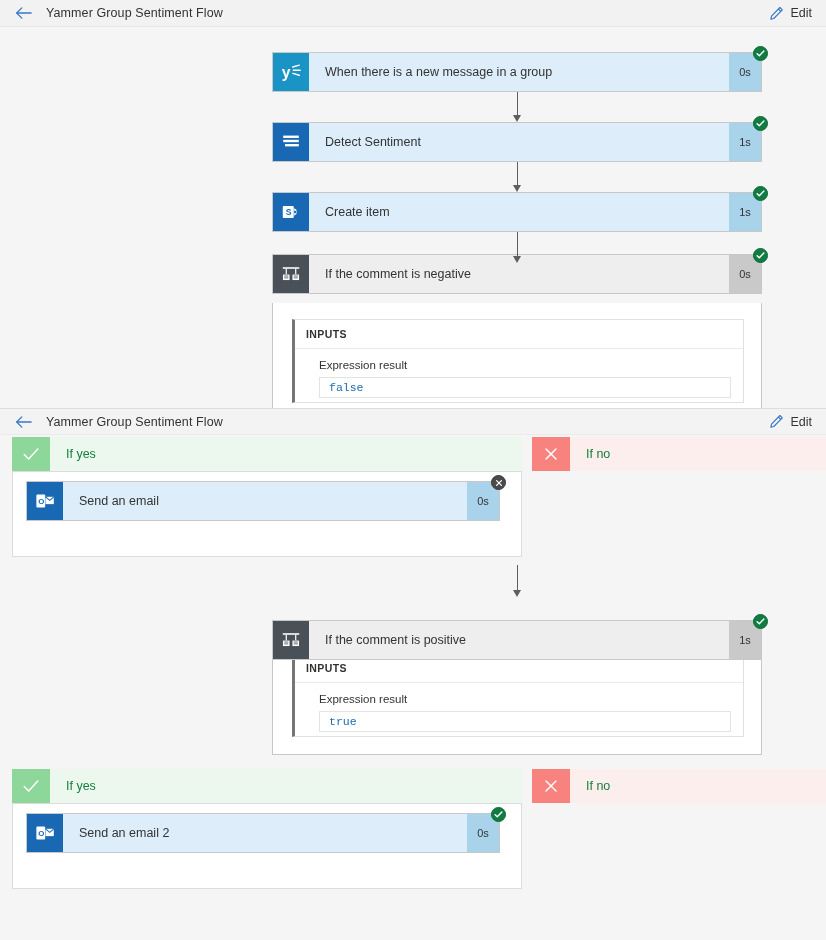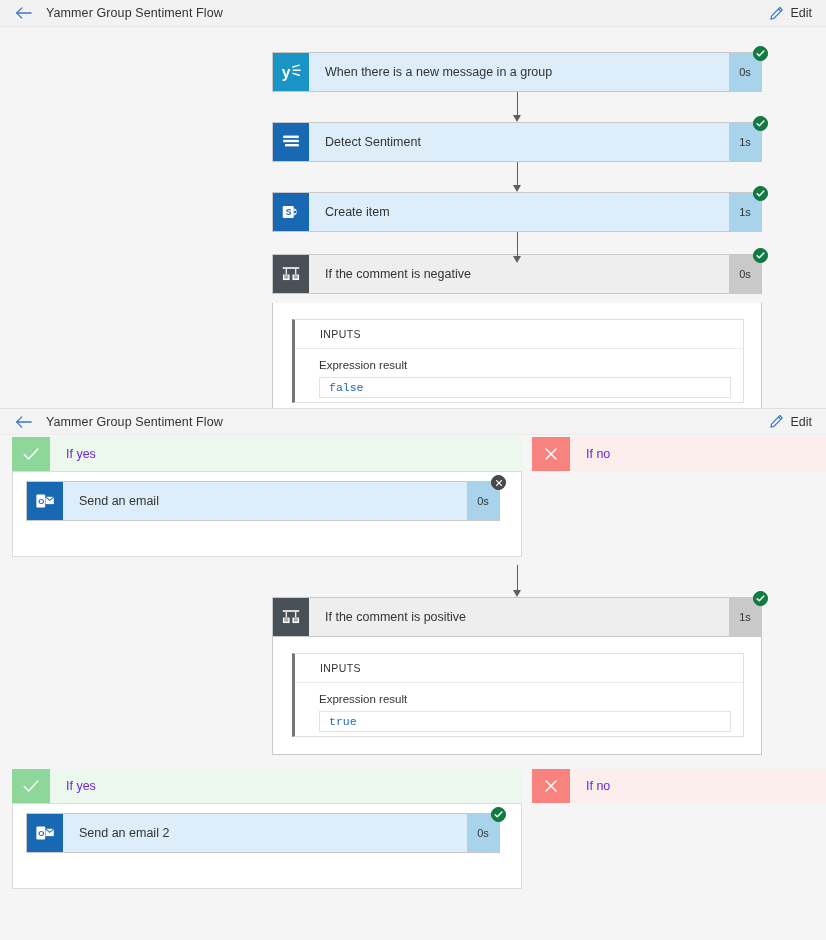--- a/index.html
+++ b/index.html
@@ -124,24 +124,24 @@
   }
   .inputs-card {
     position: absolute;
     background: #ffffff;
     border: 1px solid #e1e1e1;
     border-left: 3px solid #767676;
   }
   .inputs-head {
     height: 29px;
     display: flex; align-items: center;
-    padding-left: 25px;
+    padding-left: 11px;
     border-bottom: 1px solid #eaeaea;
     font-size: 10.5px;
-    font-weight: normal;
+    font-weight: bold;
     letter-spacing: .4px;
     color: #323130;
   }
   .inputs-body { padding: 10px 12px 10px 24px; }
   .field-label {
     font-size: 11.5px; color: #333333;
     margin-bottom: 6px;
   }
   .field-box {
     height: 21px;
@@ -165,21 +165,21 @@
   }
   .branch-header .bh-icon {
     width: 38px; min-width: 38px;
     display: flex; align-items: center; justify-content: center;
   }
   .branch-header .bh-label {
     flex: 1;
     display: flex; align-items: center;
     padding-left: 16px;
     font-size: 12.5px;
-    color: #6d28d9;
+    color: #15803d;
   }
   .branch-header.yes { background: #ecf7ed; }
   .branch-header.yes .bh-icon { background: #8ed79a; }
   .branch-header.no  { background: #fdeeee; }
   .branch-header.no  .bh-icon { background: #f8827e; }
 
   .branch-body {
     position: absolute;
     background: #ffffff;
     border: 1px solid #dcdcdc;
@@ -392,21 +392,21 @@
         <div class="inputs-head">INPUTS</div>
         <div class="inputs-body">
           <div class="field-label">Expression result</div>
           <div class="field-box">
             <span class="field-value">true</span>
           </div>
         </div>
       </div>
     </div>
 
-    <div class="node cond" style="left:272px; top:597px; width:490px; height:40px;">
+    <div class="node cond" style="left:272px; top:620px; width:490px; height:40px;">
       <div class="node-icon" style="background:#4a5058;">
         <svg width="22" height="22" viewBox="0 0 24 24">
           <rect x="3" y="4.6" width="18" height="1.7" fill="#ffffff"></rect>
           <rect x="6.2" y="6.3" width="1.3" height="6" fill="#ffffff"></rect>
           <rect x="16.5" y="6.3" width="1.3" height="6" fill="#ffffff"></rect>
           <rect x="3.2" y="12.6" width="7.2" height="6" fill="#ffffff"></rect>
           <rect x="13.6" y="12.6" width="7.2" height="6" fill="#ffffff"></rect>
           <g stroke="#4a5058" stroke-width="0.9">
             <line x1="4.6" y1="14.2" x2="9" y2="14.2"></line>
             <line x1="4.6" y1="16.2" x2="9" y2="16.2"></line>

